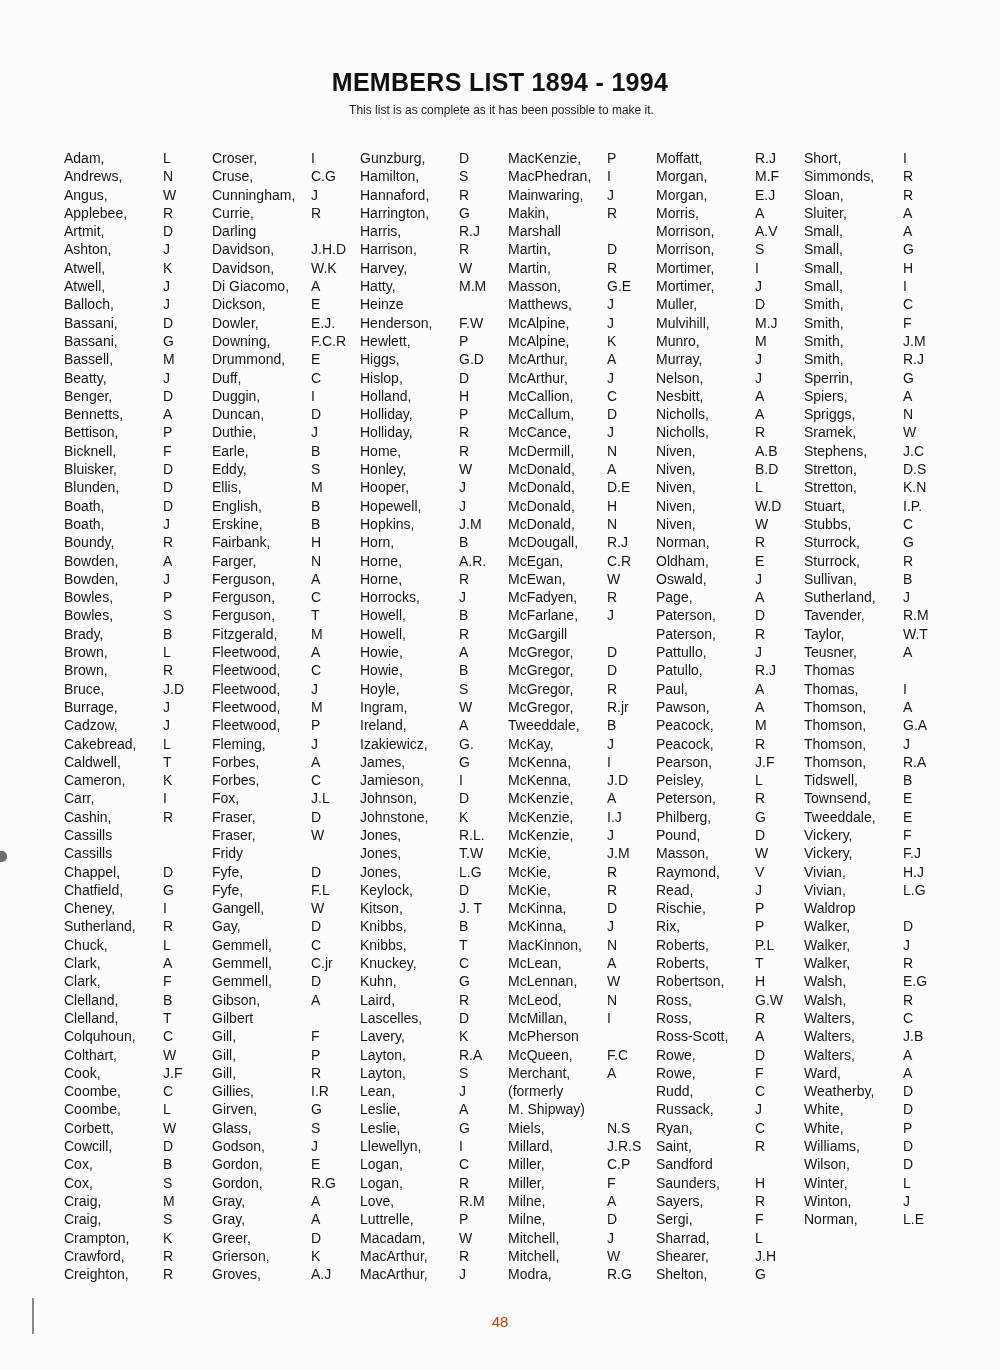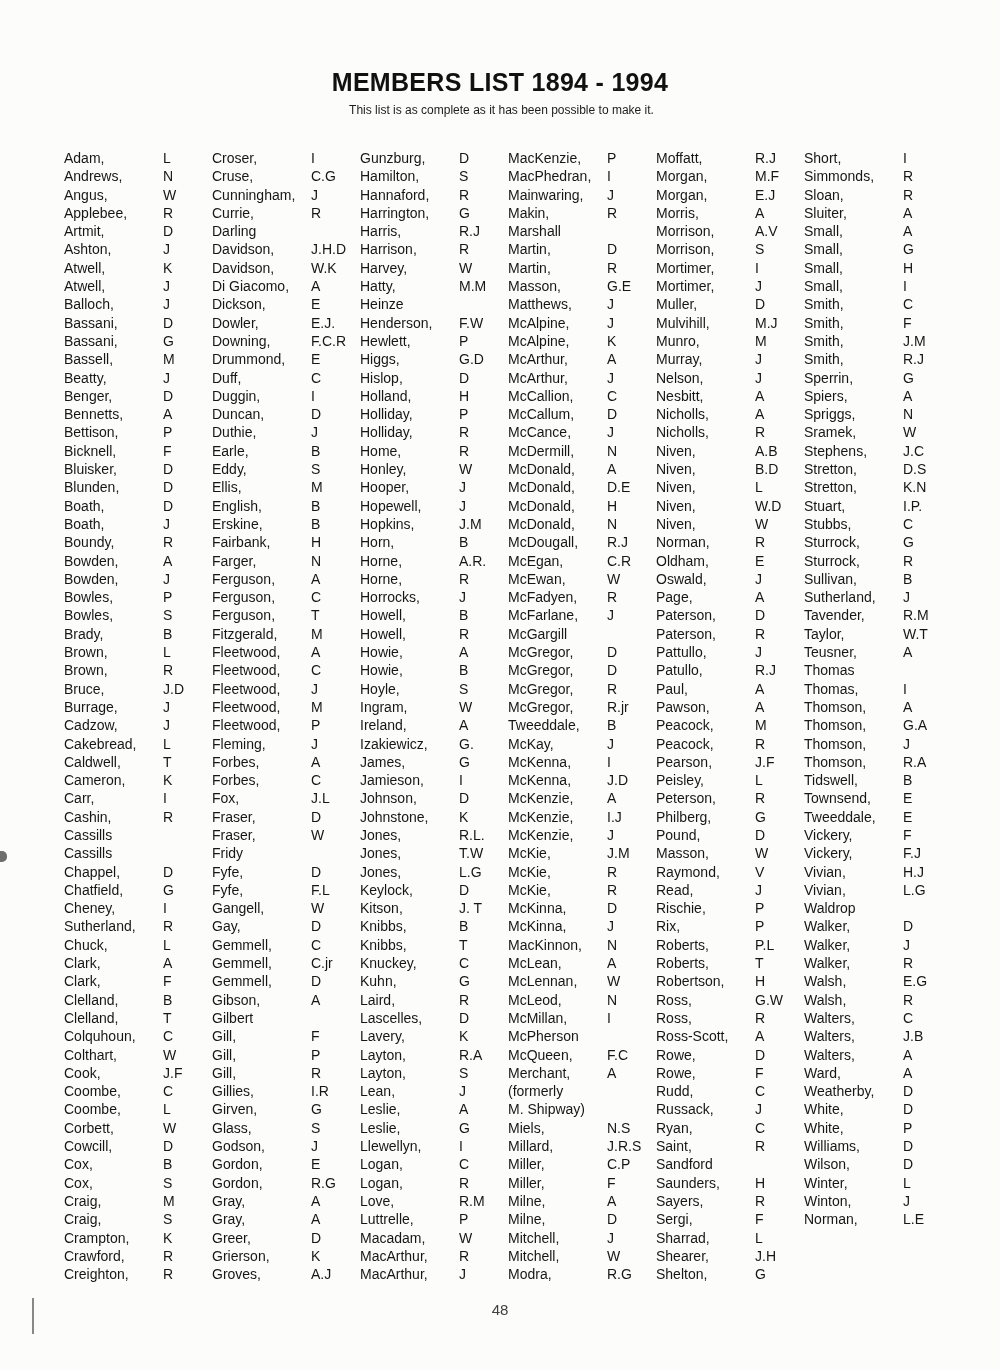--- a/index.html
+++ b/index.html
@@ -54,25 +54,25 @@
     width: 99px;
     flex: 0 0 99px;
     overflow: visible;
   }
   .member-initials {
     flex: 1;
   }
   .footer {
     position: absolute;
     left: 0;
-    bottom: 52px;
+    bottom: 40px;
     width: 100%;
     text-align: center;
     font-size: 15px;
-    color: #404040;
+    color: #c2410c;
   }
   .scan-mark {
     position: absolute;
     background: #4a4a46;
   }
   .scan-mark-left {
     left: 0;
     top: 851px;
     width: 7px;
     height: 11px;

